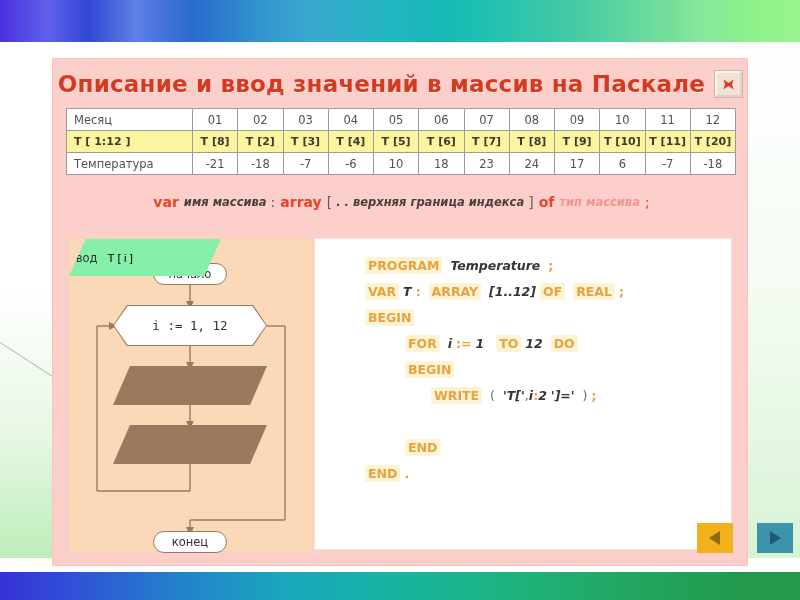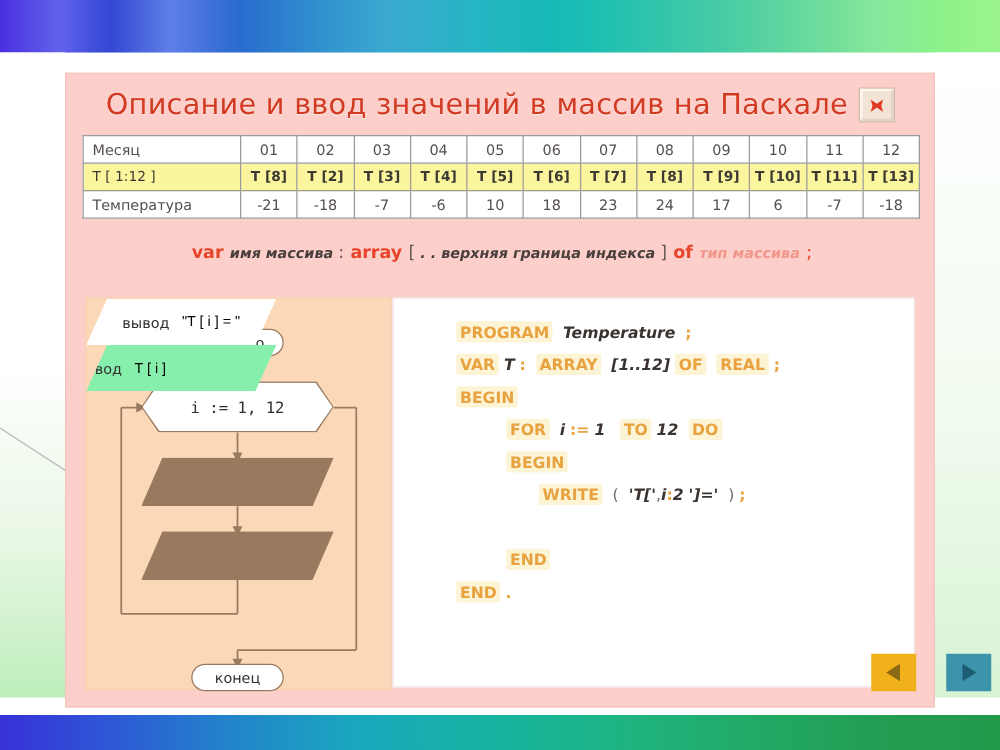--- a/index.html
+++ b/index.html
@@ -51,21 +51,21 @@
     box-shadow:0 0 0 1px #f5c2bd inset;
   }
 
   
   .title-row{
     position:absolute;left:0;top:4px;width:696px;height:44px;
     display:flex;align-items:center;justify-content:center;gap:10px;
   }
   .title-text{
     font-family:"DejaVu Sans", sans-serif;
-    font-size:23px;font-weight:normal;color:#d23b22;
+    font-size:23px;font-weight:bold;color:#d23b22;
     letter-spacing:.2px;white-space:nowrap;
     text-shadow:0 1px 0 rgba(255,255,255,.55);
   }
   .close-btn{
     width:23px;height:22px;flex:0 0 auto;
     background:#f3e3d6;
     border:2px solid #e4d3c5;
     border-top-color:#fdf6ef;border-left-color:#fdf6ef;
     box-shadow:0 0 0 1px #cdb7a6;
     display:flex;align-items:center;justify-content:center;
@@ -84,21 +84,21 @@
     font-size:11.5px;color:#55504e;
     text-align:center;height:21px;padding:0;
     white-space:nowrap;
   }
   table.data td.lbl{
     text-align:left;padding-left:7px;width:118px;
   }
   table.data tr.hl td{
     background:#fbf69d;color:#3c3a33;font-weight:bold;font-size:11px;
   }
-  table.data tr.hl td.lbl{font-weight:normal;}
+  table.data tr.hl td.lbl{font-weight:bold;}
 
   
   .syntax{
     position:absolute;left:0;top:131px;width:696px;height:26px;
     display:flex;align-items:center;justify-content:center;
     font-family:"DejaVu Sans", sans-serif;font-size:12.5px;white-space:nowrap;
   }
   .syntax .kw{color:#e8442a;font-weight:bold;font-size:14px;padding:0 3px;}
   .syntax .it{color:#4a3f3c;font-style:italic;font-size:11.5px;font-weight:bold;padding:0 2px;}
   .syntax .pale{color:#f0968a;font-style:italic;font-size:11.5px;font-weight:bold;padding:0 2px;}
@@ -223,21 +223,21 @@
               <td>T [2]</td>
               <td>T [3]</td>
               <td>T [4]</td>
               <td>T [5]</td>
               <td>T [6]</td>
               <td>T [7]</td>
               <td>T [8]</td>
               <td>T [9]</td>
               <td>T [10]</td>
               <td>T [11]</td>
-              <td>T [13]</td>
+              <td>T [20]</td>
             </tr>
             <tr>
               <td class="lbl">Температура</td>
               <td>-21</td>
               <td>-18</td>
               <td>-7</td>
               <td>-6</td>
               <td>10</td>
               <td>18</td>
               <td>23</td>
@@ -292,25 +292,20 @@
         <div class="node term" style="left:84px;top:24px;width:74px;height:22px;">
           <span>начало</span>
         </div>
 
         <div class="hexbox-outline" style="left:44px;top:66px;width:154px;height:41px;"></div>
         <div class="node hexbox" style="left:45px;top:67px;width:152px;height:39px;">
           <span class="mono">i := 1, 12</span>
         </div>
 
         <div class="para-outline" style="left:44px;top:127px;width:154px;height:39px;"></div>
-        <div class="para" style="left:45px;top:128px;width:152px;height:37px;
-                                 display:flex;align-items:center;justify-content:center;background:#ffffff;">
-          <span style="padding-right:10px;color:#332f2d;font-family:'DejaVu Sans',sans-serif;font-size:11.5px;">вывод</span>
-          <span class="mono">"T [ i ] = "</span>
-        </div>
 
         <div class="para-outline" style="left:44px;top:186px;width:154px;height:39px;"></div>
         <div class="para" style="left:45px;top:187px;width:152px;height:37px;
                                  display:flex;align-items:center;justify-content:flex-start;background:#86efac;">
           <span style="padding-right:10px;color:#332f2d;font-family:'DejaVu Sans',sans-serif;font-size:11.5px;">ввод</span>
           <span class="mono">T [ i ]</span>
         </div>
 
         <div class="node term" style="left:84px;top:292px;width:74px;height:22px;">
           <span>конец</span>

